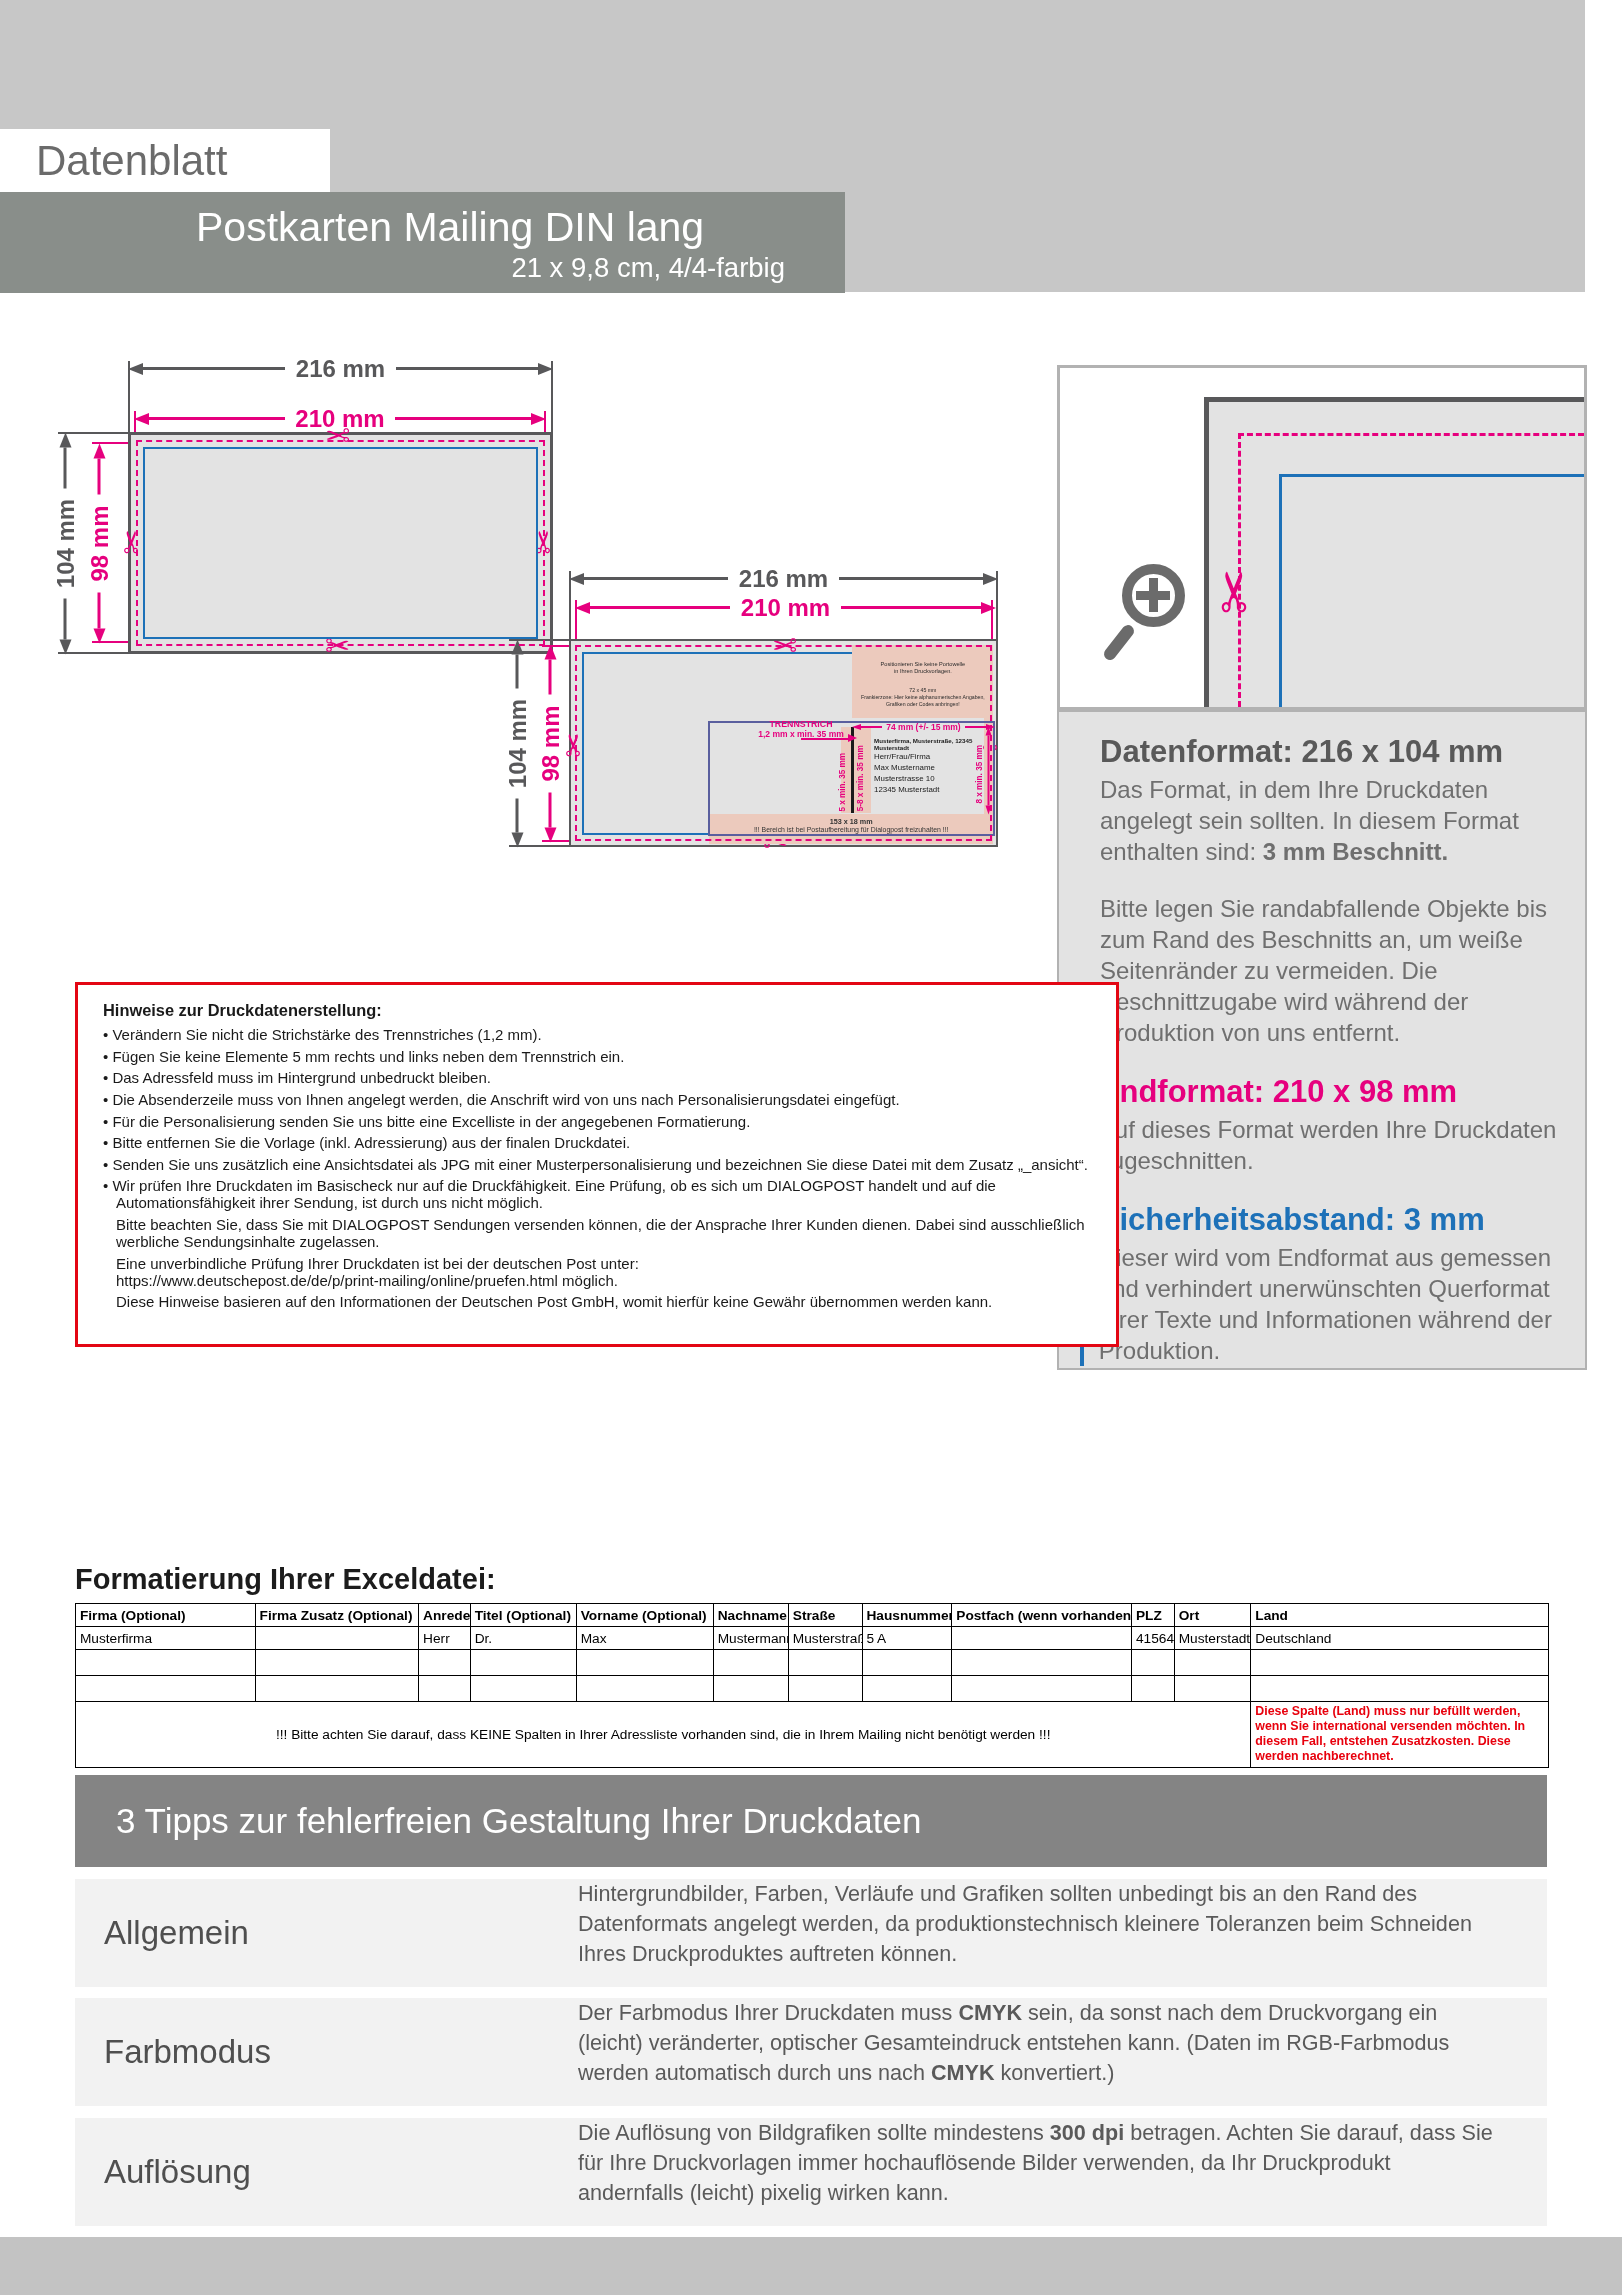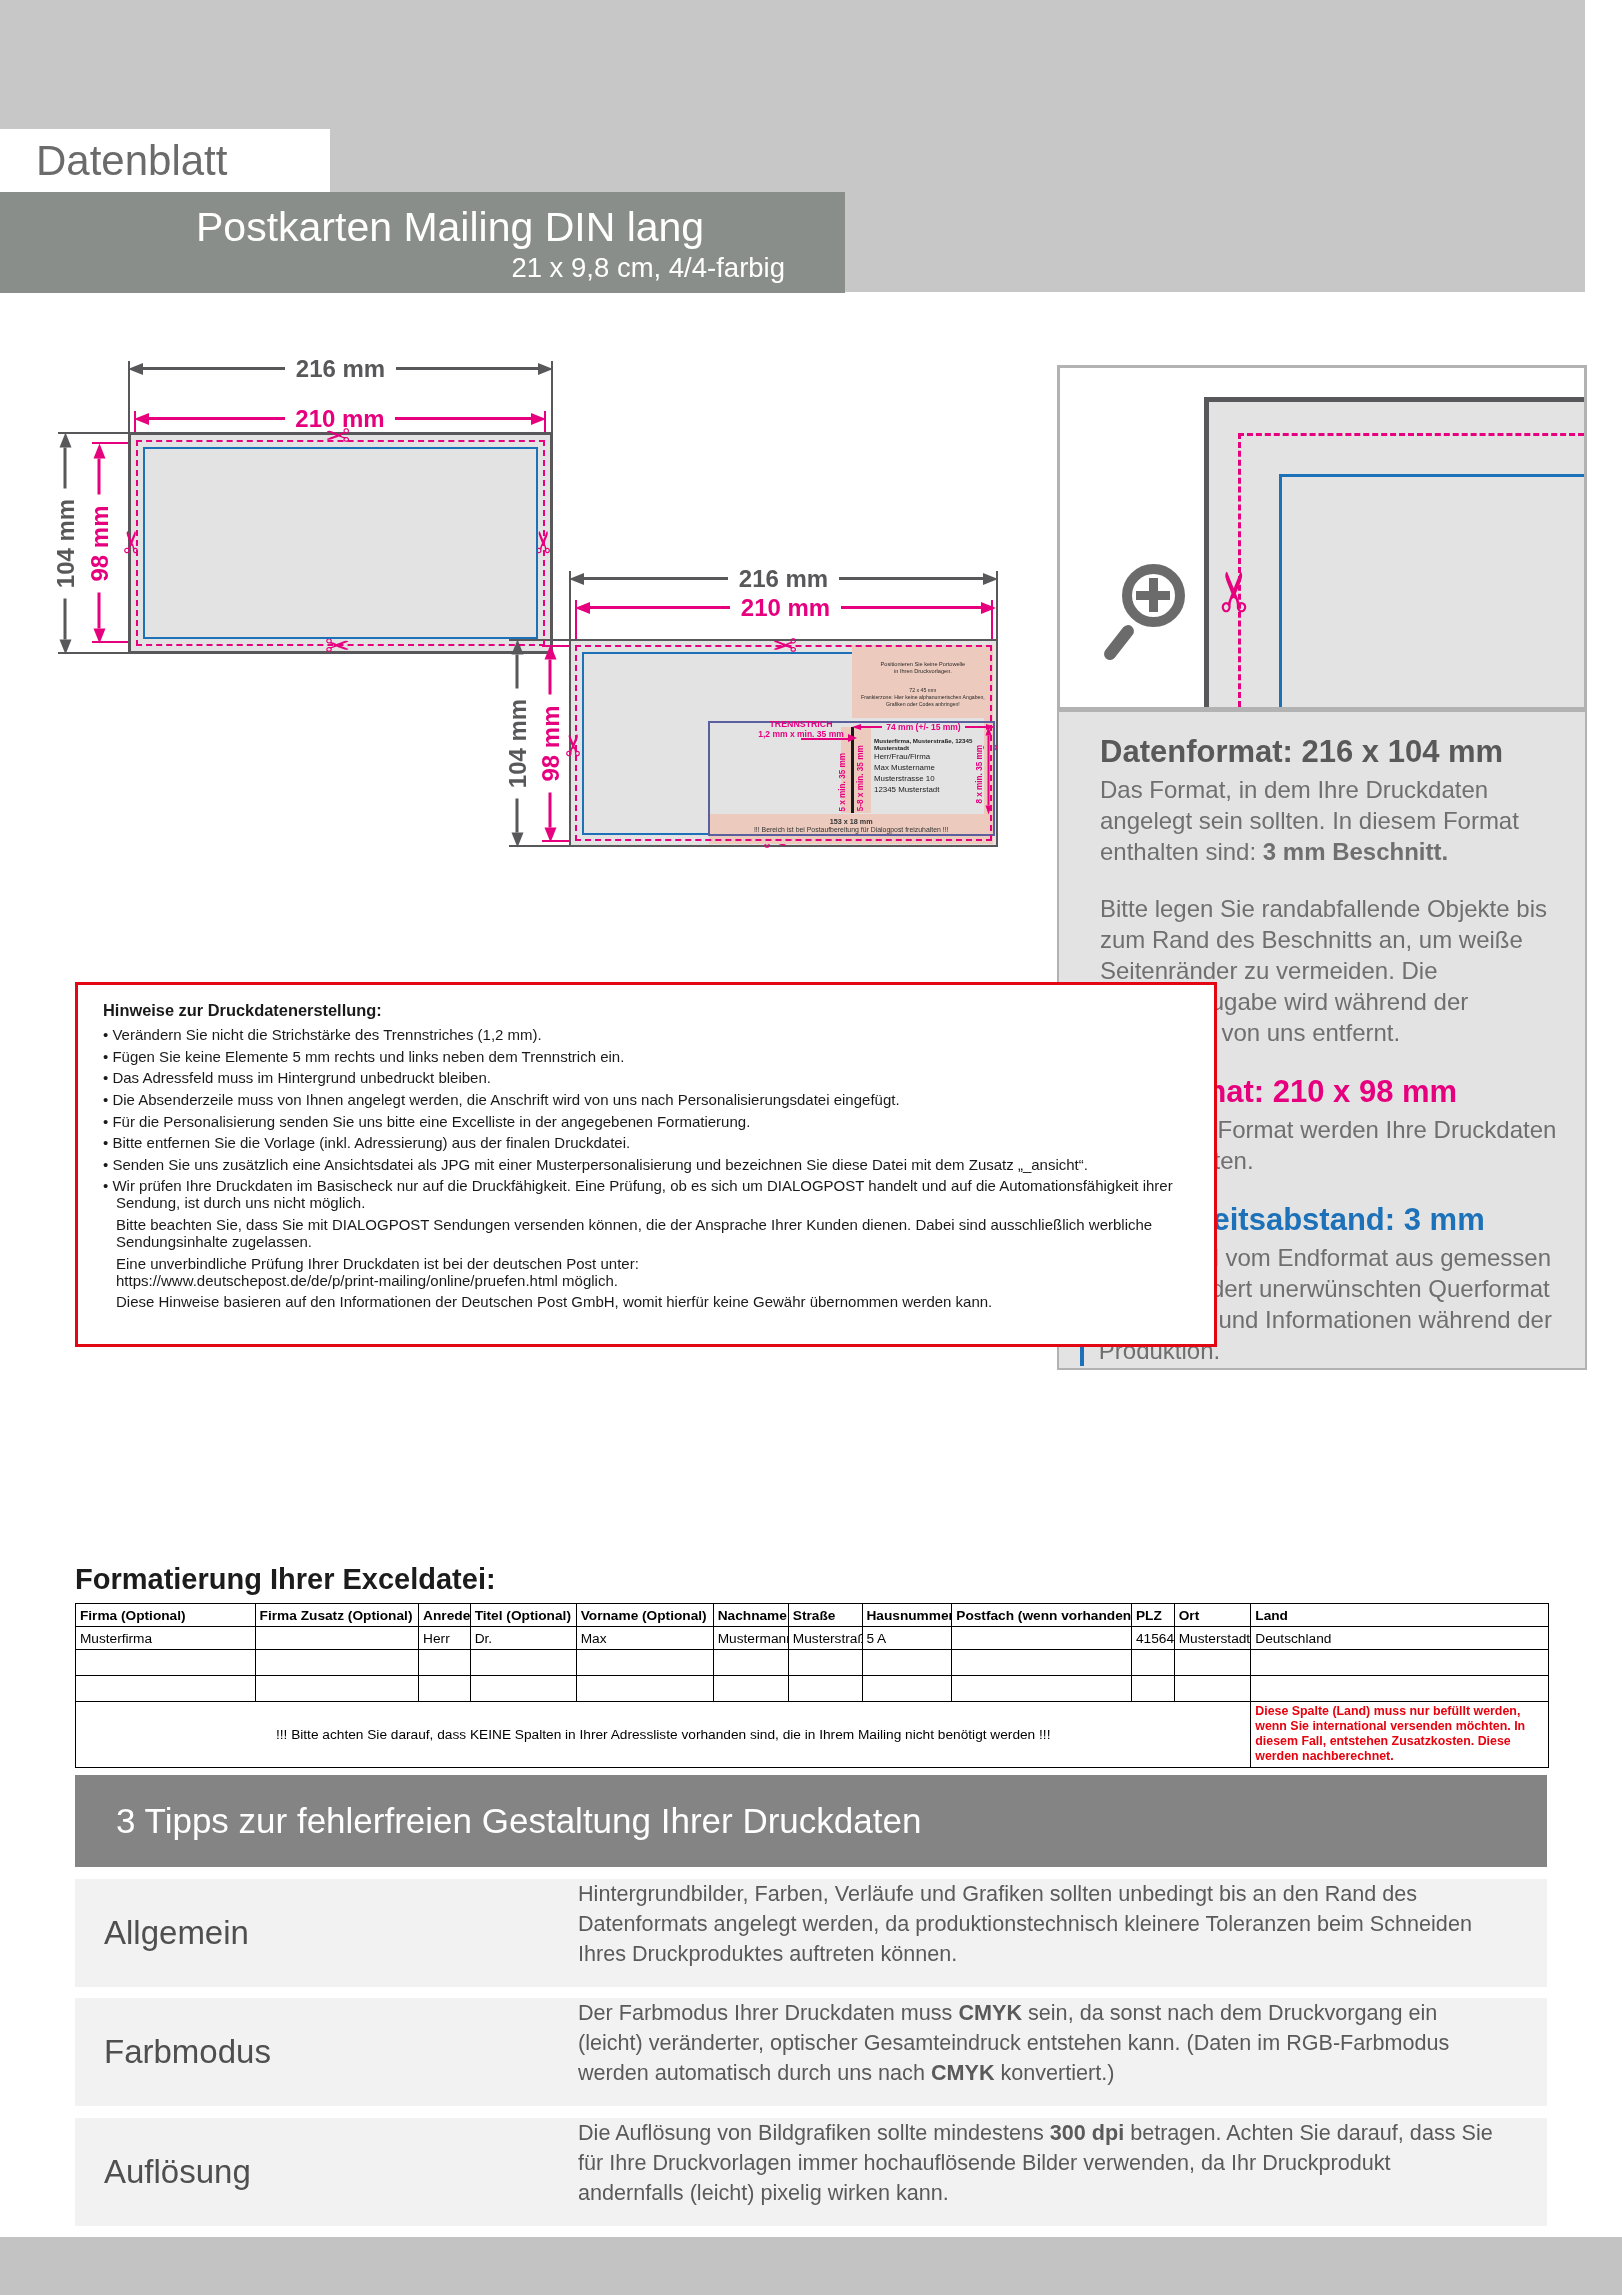--- a/index.html
+++ b/index.html
@@ -75,21 +75,21 @@
   .infopanel h3{margin:0;font-size:31px;color:#595959;}
   .infopanel p{margin:3.9px 0 0 0;font-size:24px;line-height:31px;}
   .infopanel .gap{height:22px;}
   .fmt{margin-top:26px;padding-left:14.4px;margin-left:-19.6px;}
   .fmt.end{border-left:4.6px dashed #e6007e;}
   .fmt.end h3{color:#e6007e;}
   .fmt.safe{border-left:4.6px solid #1d71b8;}
   .fmt.safe h3{color:#1d71b8;}
 
   
-  .hinweise{position:absolute;left:75px;top:982px;width:1142px;height:365px;border:3.3px solid #e30613;
+  .hinweise{position:absolute;left:75px;top:982px;width:1044px;height:365px;border:3.3px solid #e30613;
             box-sizing:border-box;background:#fff;padding:15.7px 25px;color:#1a1a1a;}
   .hinweise .ht{font-size:16.4px;font-weight:700;margin-bottom:6.5px;}
   .hb{font-size:15px;line-height:17px;margin-top:4.6px;padding-left:13px;text-indent:-13px;}
   .hb:before{content:"\2022\00a0";}
   .hp{font-size:15px;line-height:17px;margin-top:4.6px;padding-left:13px;}
   .hp.nt{margin-top:0;}
 
   
   .xh{position:absolute;left:75px;top:1563px;font-size:29px;font-weight:700;color:#1c1c1c;}
   .xt{position:absolute;left:75px;top:1603px;width:1474px;border-collapse:collapse;table-layout:fixed;

